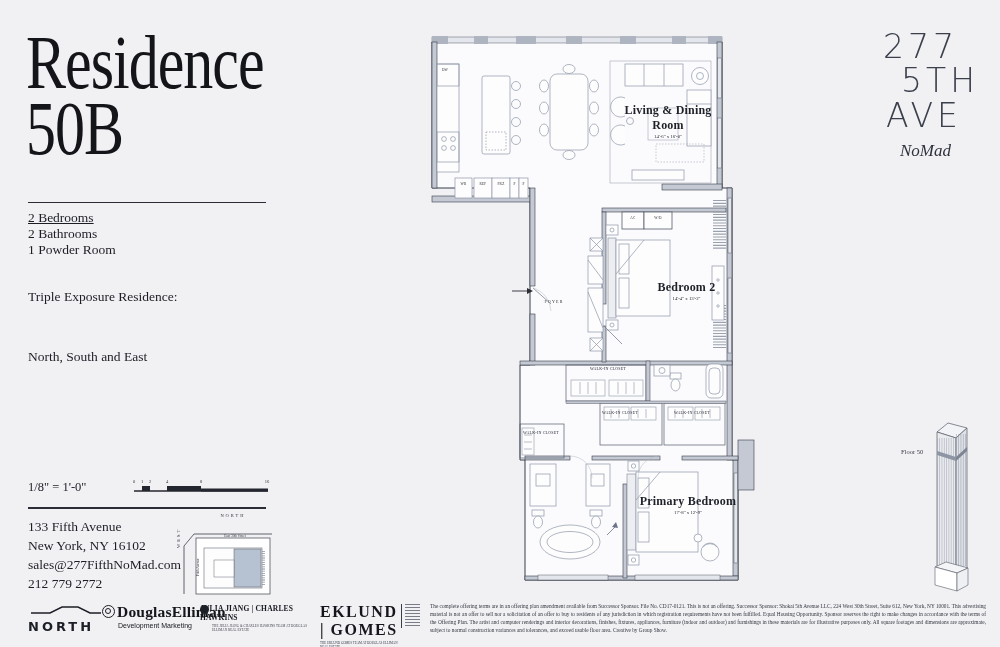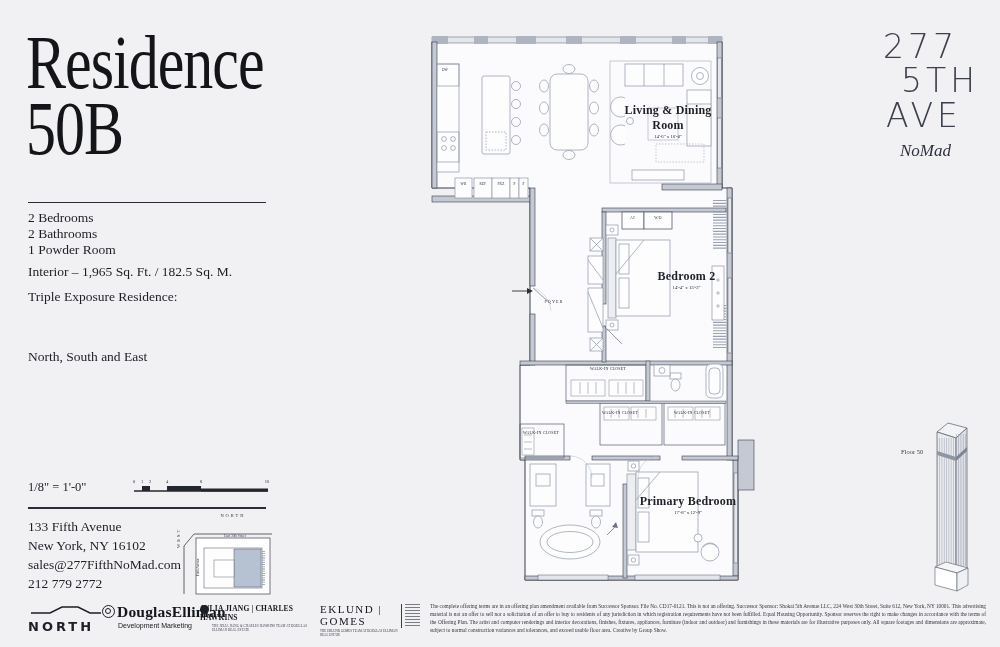--- a/index.html
+++ b/index.html
@@ -6,21 +6,21 @@
   body{width:1000px;height:647px;background:#f1f1f4;font-family:"Liberation Serif",serif;color:#1b1d23;overflow:hidden;}
   .sheet{position:relative;width:1000px;height:647px;}
 
   
   .title-line{position:absolute;left:26px;font-family:"Liberation Serif",serif;font-size:60px;font-weight:400;letter-spacing:-1px;color:#141519;transform:scaleY(1.28);transform-origin:left top;line-height:1;}
   #title1{top:24px;} #title2{top:90px;}
   .rule{position:absolute;left:28px;width:238px;background:#2a2d35;}
   #rule-top{top:202px;height:1px;}
   #rule-bottom{top:507px;height:2px;}
   .fact{position:absolute;left:28px;font-size:13.5px;color:#1c1e24;}
-  #fact1{top:210px;} #fact2{top:226px;} #fact3{top:242px;}
+  #fact1{top:210px;text-decoration:underline;} #fact2{top:226px;} #fact3{top:242px;}
   #fact-int{top:264px;}
   #fact-exp1{top:289px;} #fact-exp2{top:305px;margin-top:44px;}
 
   
   #scale-label{position:absolute;left:28px;top:480px;font-size:12.5px;color:#1c1e24;}
   #scalebar{position:absolute;left:130px;top:477px;}
   .contact-line{position:absolute;left:28px;font-size:13.5px;color:#1c1e24;}
   #contact1{top:519px;} #contact2{top:538px;} #contact3{top:557px;} #contact4{top:576px;}
   #keyplan-svg{position:absolute;left:182px;top:512px;}
   #north-label{position:absolute;left:211px;top:513px;width:44px;text-align:center;font-size:4.5px;letter-spacing:2px;color:#2c2f38;font-family:"Liberation Serif",serif;}
@@ -36,21 +36,21 @@
   
   #tower-svg{position:absolute;left:885px;top:395px;}
   #floor-label{position:absolute;left:901px;top:448px;font-size:6.5px;color:#3a3d46;}
 
   
   #plan-svg{position:absolute;left:420px;top:28px;}
   .room-label{position:absolute;text-align:center;color:#1e2128;}
   .room-name{font-size:12px;font-weight:600;letter-spacing:.2px;}
   .room-dims{font-size:4.8px;margin-top:1px;}
   #lbl-living{left:608px;top:103px;width:120px;}
-  #lbl-bed2{left:628px;top:269px;width:117px;}
+  #lbl-bed2{left:628px;top:280px;width:117px;}
   #lbl-primary{left:628px;top:494px;width:120px;}
   .tiny-label{position:absolute;text-align:center;font-size:3.4px;letter-spacing:.3px;color:#2a2d35;}
   #lbl-foyer{left:538px;top:299px;width:32px;font-size:4px;letter-spacing:1.2px;}
   .wic{font-size:4px;line-height:5px;letter-spacing:.2px;}
   #lbl-wic-top{left:588px;top:366px;width:40px;}
   #lbl-wic-l{left:600px;top:410px;width:40px;}
   #lbl-wic-r{left:672px;top:410px;width:40px;}
   #lbl-wic-far{left:522px;top:430px;width:38px;}
   #lbl-ac{left:622px;top:216px;width:22px;}
   #lbl-wd{left:644px;top:216px;width:28px;}
@@ -67,38 +67,37 @@
   #elliman{position:absolute;left:102px;top:603px;}
   #elliman-icon{position:absolute;left:0;top:2px;width:11px;height:11px;border:1.3px solid #1c1f26;border-radius:50%;}
   #elliman-icon::after{content:"";position:absolute;left:2px;top:2px;width:4.4px;height:4.4px;border:1px solid #1c1f26;border-radius:50%;}
   #elliman-name{margin-left:15px;font-family:"Liberation Serif",serif;font-size:15.5px;font-weight:600;color:#14161b;letter-spacing:.2px;}
   #elliman-sub{margin-left:16px;font-family:"Liberation Sans",sans-serif;font-size:7px;color:#16181d;margin-top:1px;}
   #team1{position:absolute;left:200px;top:604px;width:118px;}
   #team1-icon{position:absolute;left:0;top:1px;width:9px;height:9px;background:#1c1f26;border-radius:50%;}
   #team1-name{font-size:7.5px;font-weight:700;letter-spacing:.2px;color:#14161b;}
   #team1-sub{margin-left:12px;font-size:3.2px;color:#3a3d46;margin-top:1.5px;letter-spacing:.1px;}
   #team2{position:absolute;left:320px;top:603px;width:80px;}
-  #team2-name{font-size:11px;font-weight:400;letter-spacing:1.5px;color:#14161b;}
+  #team2-name{font-size:16px;font-weight:700;letter-spacing:1.5px;color:#14161b;}
   #team2-sub{font-size:3.2px;color:#3a3d46;margin-top:1.5px;}
   #footer-divider{position:absolute;left:401px;top:604px;width:1px;height:24px;background:#3a3d46;}
   #fineprint-block{position:absolute;left:405px;top:604px;width:15px;height:23px;background:repeating-linear-gradient(to bottom,#787d88 0 1px,transparent 1px 3px);}
   #disclaimer{position:absolute;left:430px;top:602px;width:556px;font-size:5.3px;line-height:8.1px;color:#33363f;text-align:justify;}
 </style>
 </head>
 <body>
 
 <div class="sheet">
 
   <div id="title1" class="title-line">Residence</div>
   <div id="title2" class="title-line">50B</div>
   <div id="rule-top" class="rule"></div>
   <div id="fact1" class="fact">2 Bedrooms</div>
   <div id="fact2" class="fact">2 Bathrooms</div>
   <div id="fact3" class="fact">1 Powder Room</div>
-  <div id="fact-int" class="fact">Interior – 1,965 Sq. Ft. / 182.5 Sq. M.</div>
   <div id="fact-exp1" class="fact">Triple Exposure Residence:</div>
   <div id="fact-exp2" class="fact">North, South and East</div>
 
   <div id="scale-label">1/8" = 1'-0"</div>
   <svg id="scalebar" width="140" height="20" viewBox="0 0 140 20">
     <text x="4" y="6" font-size="4.5" text-anchor="middle" fill="#2c2f38">0</text>
     <text x="12" y="6" font-size="4.5" text-anchor="middle" fill="#2c2f38">1</text>
     <text x="20" y="6" font-size="4.5" text-anchor="middle" fill="#2c2f38">2</text>
     <text x="37" y="6" font-size="4.5" text-anchor="middle" fill="#2c2f38">4</text>
     <text x="71" y="6" font-size="4.5" text-anchor="middle" fill="#2c2f38">8</text>

